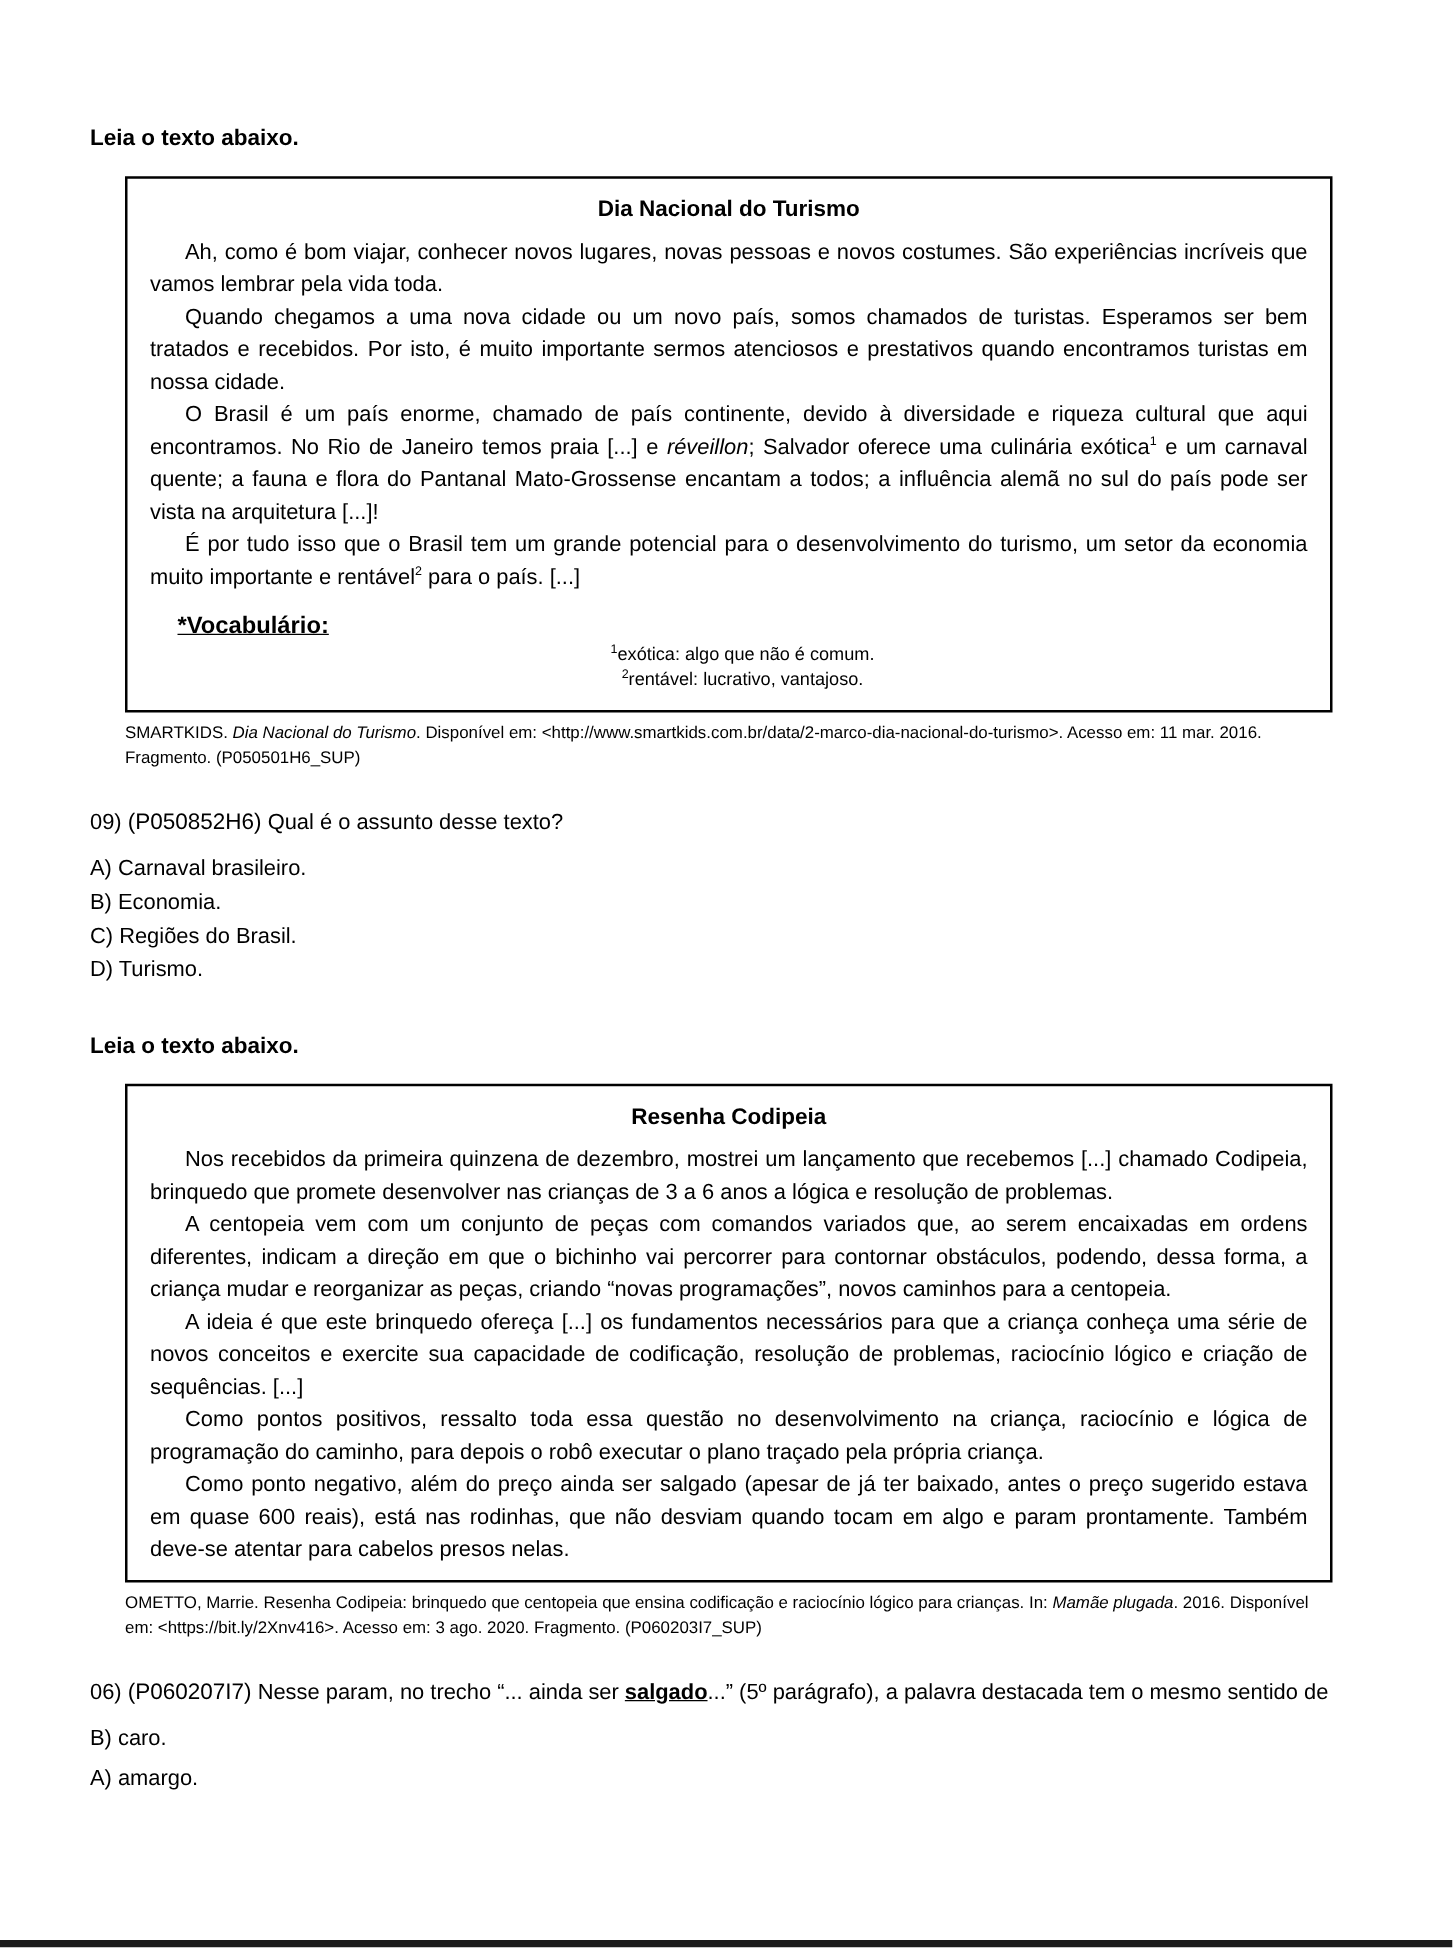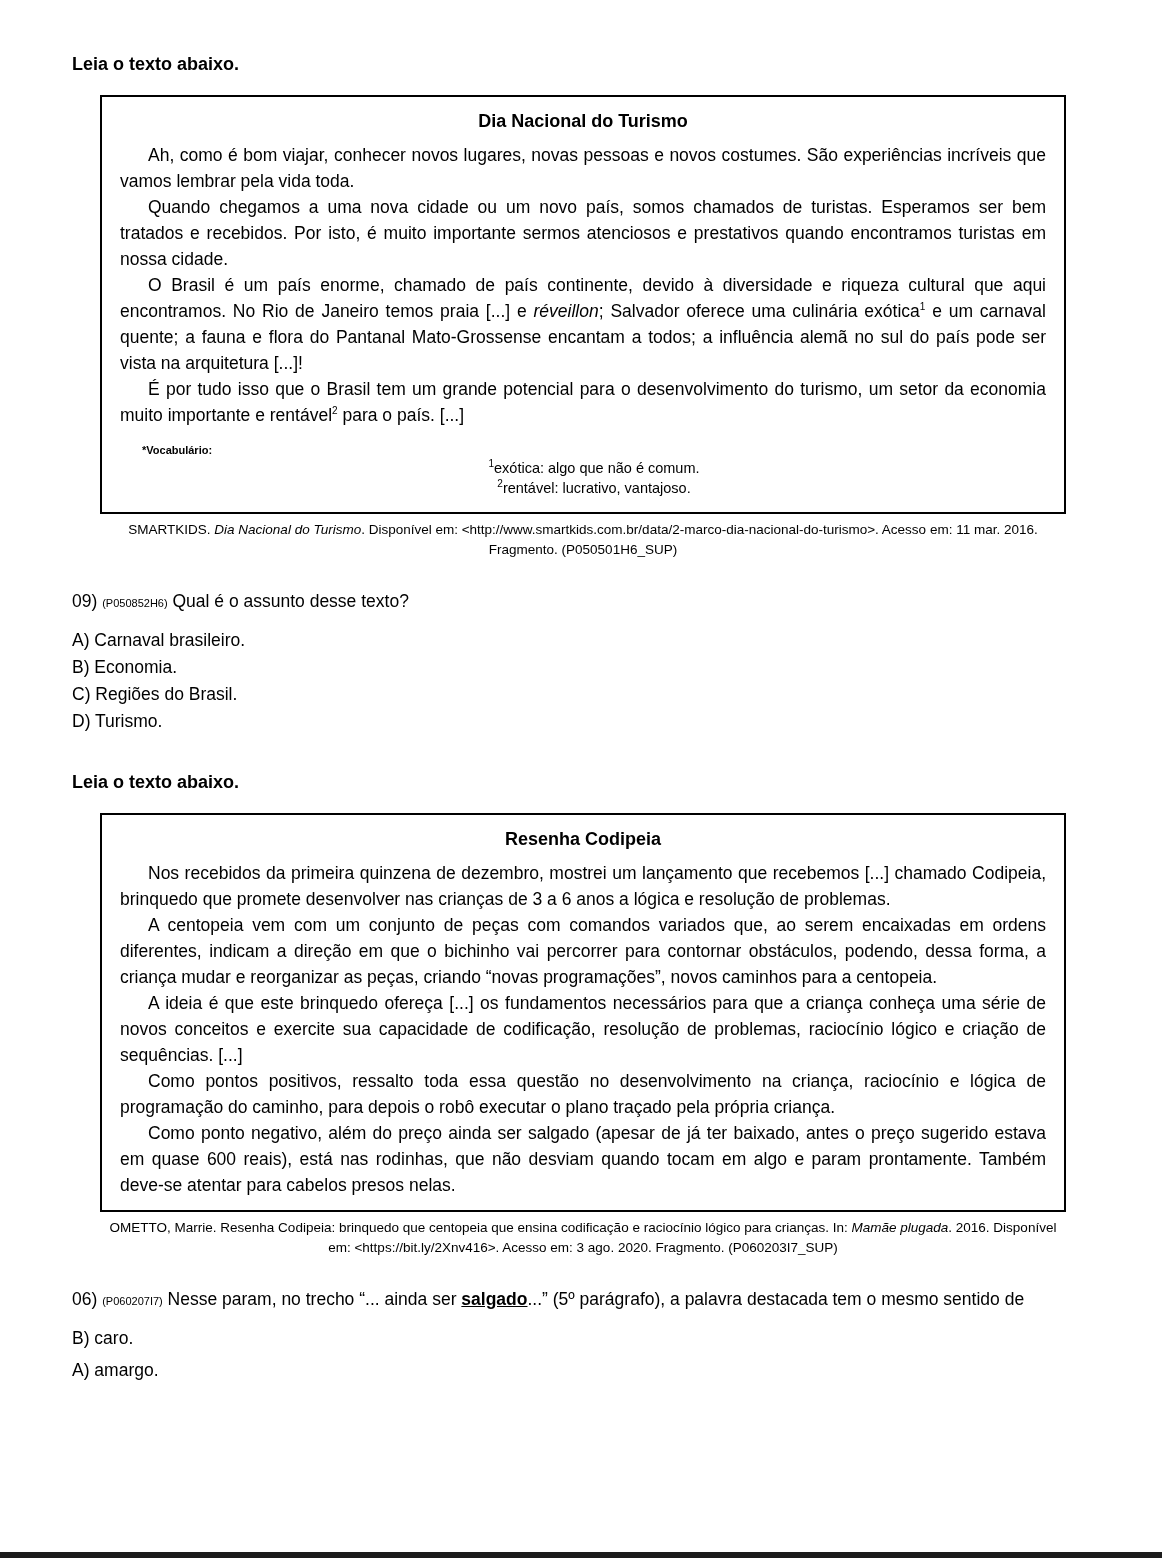--- a/index.html
+++ b/index.html
@@ -7,20 +7,21 @@
     width: 1162px;
     min-height: 1558px;
     background: #ffffff;
     color: #000000;
     font-family: "Liberation Sans", sans-serif;
     position: relative;
   }
   .page {
     box-sizing: border-box;
     padding: 54px 72px 40px 72px;
+    margin-top: 46px;
   }
   .instruction-heading {
     font-weight: bold;
     font-size: 18px;
     margin: 0 0 20px 0;
   }
   .text-box {
     border: 2px solid #000;
     margin: 0 24px 0 28px;
     padding: 12px 18px 12px 18px;
@@ -35,47 +36,48 @@
     font-size: 17.5px;
     line-height: 26px;
     text-align: justify;
     text-indent: 28px;
     margin: 0;
   }
   .vocab {
     margin: 16px 0 2px 22px;
   }
   .vocab-label {
-    font-size: 11px;
+    font-size: 19px;
     font-weight: bold;
     margin: 0 0 2px 0;
+    text-decoration: underline;
   }
   .vocab-item {
     font-size: 14.5px;
     line-height: 20px;
     margin: 0;
     text-align: center;
   }
   sup { font-size: 10px; line-height: 0; }
   .citation {
     font-size: 13.5px;
     line-height: 20px;
-    text-align: center;
+    text-align: left;
     margin: 6px 24px 0 28px;
   }
   .question {
     margin: 28px 0 0 0;
   }
   .question-stem {
     font-size: 17.5px;
     line-height: 26px;
     margin: 0 0 14px 0;
   }
   .q-code {
-    font-size: 11px;
+    font-size: 18px;
     text-align: right;
   }
   .option {
     font-size: 17.5px;
     margin: 6px 0;
   }
   .option-wide {
     font-size: 17.5px;
     margin: 11px 0;
   }

